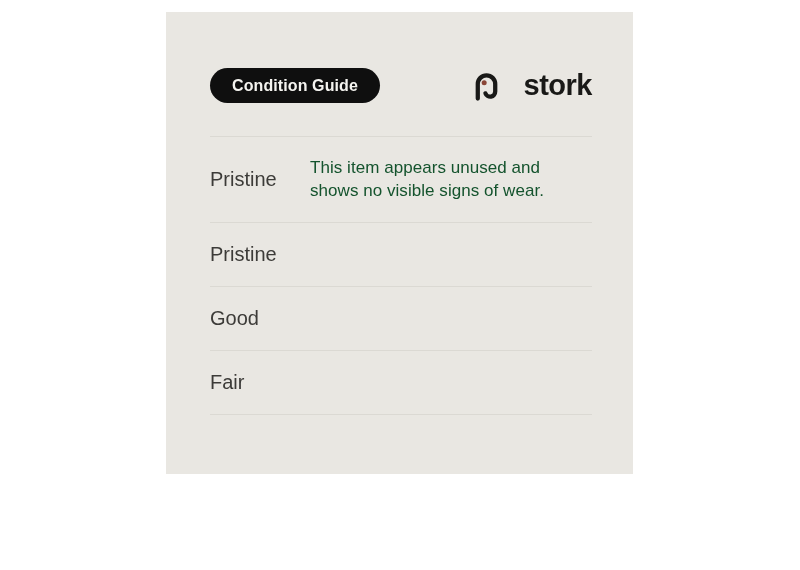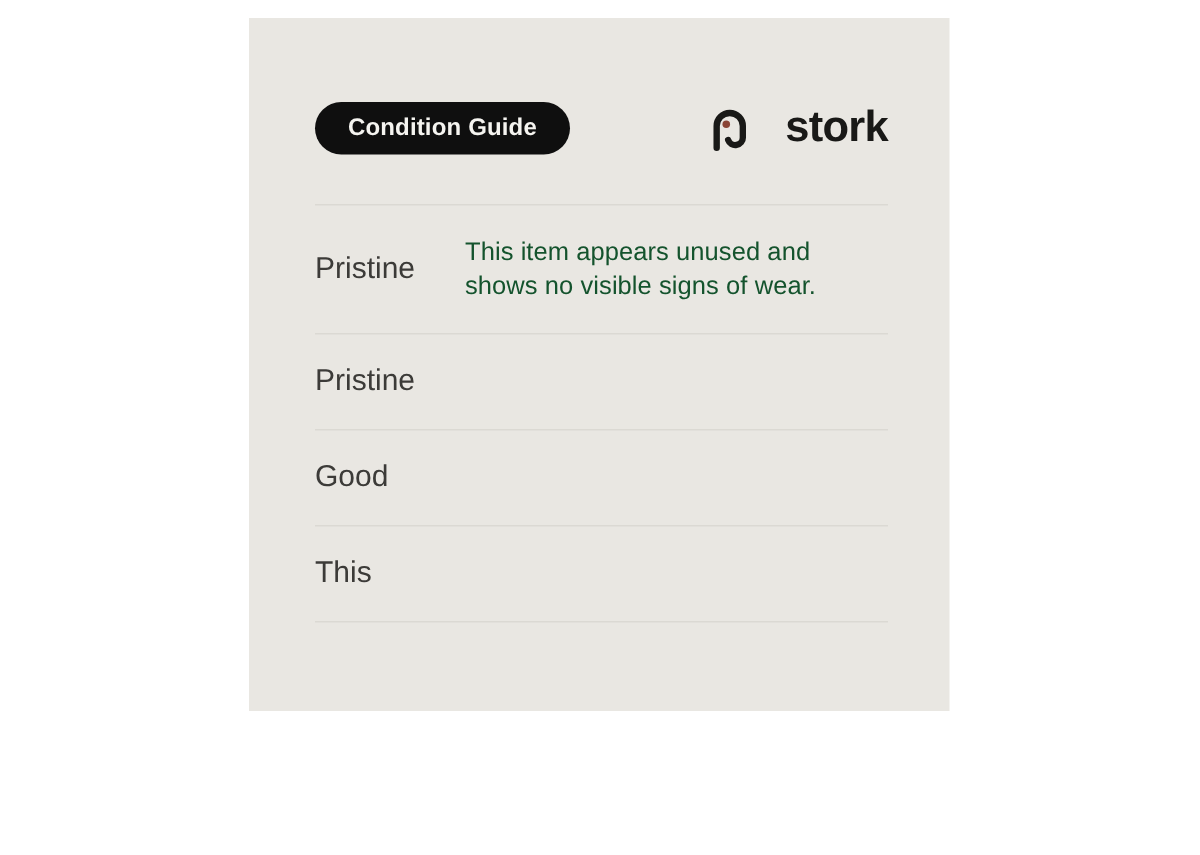--- a/index.html
+++ b/index.html
@@ -121,18 +121,18 @@
 
       <div class="row">
         <div class="label">Pristine</div>
       </div>
 
       <div class="row">
         <div class="label">Good</div>
       </div>
 
       <div class="row">
-        <div class="label">This</div>
+        <div class="label">Fair</div>
       </div>
 
     </div>
   </div>
 </div>
 
 </body></html>

